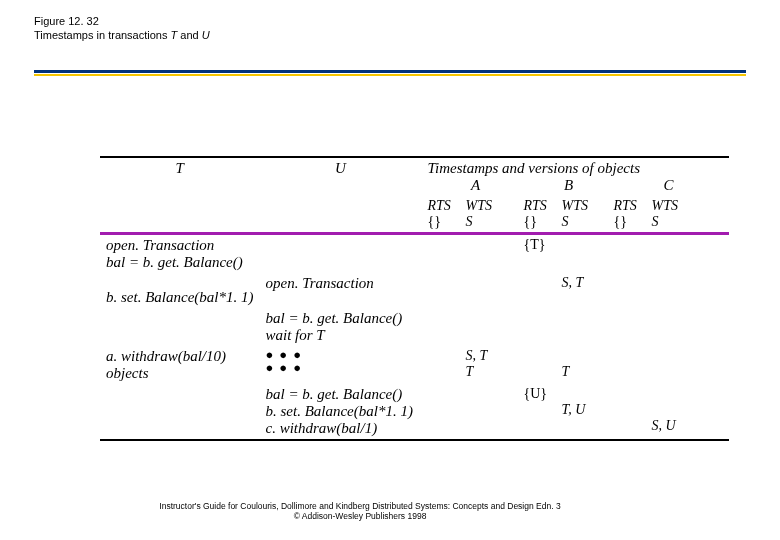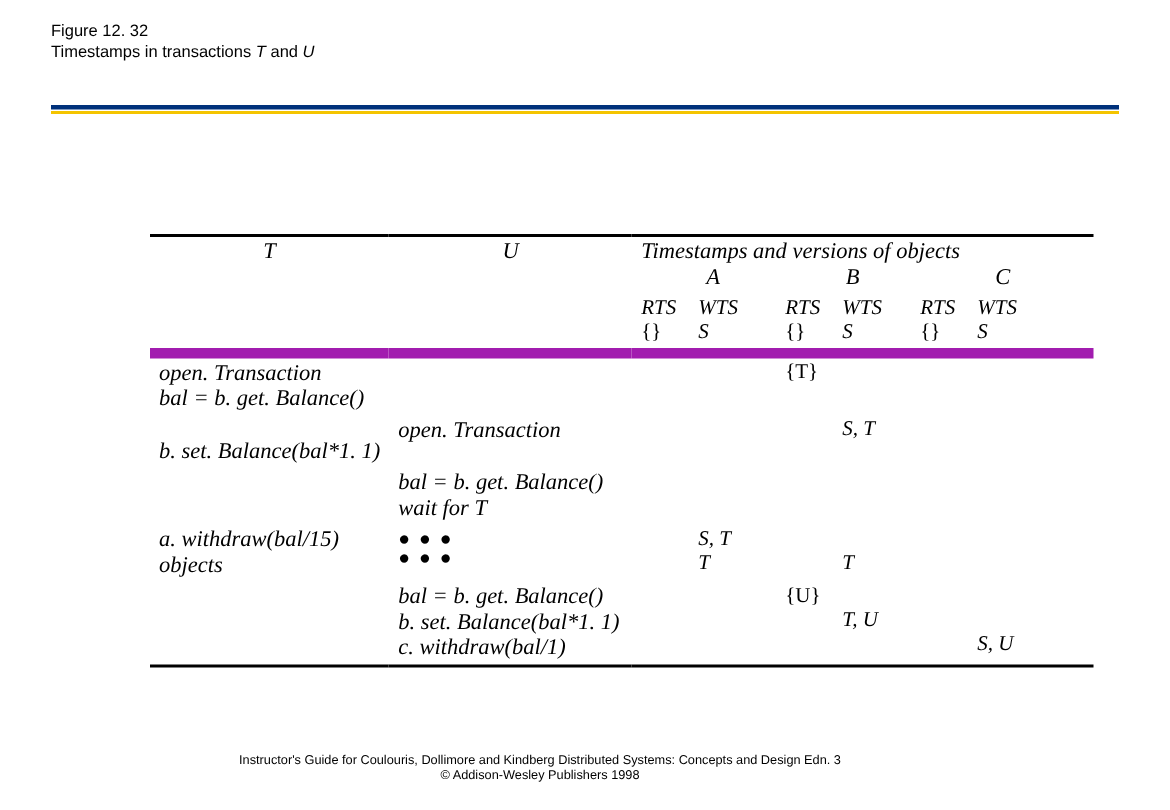--- a/index.html
+++ b/index.html
@@ -49,21 +49,21 @@
   .tbl .roman { font-style: normal; }
   .tbl table {
     border-collapse: collapse;
   }
   .tbl td, .tbl th {
     padding: 0 6px;
     vertical-align: top;
     font-weight: normal;
   }
   .hdr-top td { border-top: 2px solid #000; }
-  .hdr-bot td { border-bottom: 7px solid #a21caf; }
+  .hdr-bot td { border-bottom: 3px solid #a21caf; }
   .foot-bot td { border-bottom: 2px solid #000; }
   .col-T { width: 144px; }
   .col-U { width: 150px; }
   .col-ts { width: 296px; }
   .ts-grid {
     display: grid;
     grid-template-columns: 38px 38px 20px 38px 38px 14px 38px 38px;
     font-size: 14px;
   }
   .ts-grid div { white-space: nowrap; }
@@ -211,21 +211,21 @@
         <td></td>
         <td>
           <div class="nowrap">bal = b. get. Balance()</div>
           <div class="nowrap">wait for T</div>
         </td>
         <td></td>
       </tr>
 
       <tr class="vpad">
         <td>
-          <div class="nowrap">a. withdraw(bal/15)</div>
+          <div class="nowrap">a. withdraw(bal/10)</div>
           <div class="nowrap">objects</div>
         </td>
         <td>
           <div class="dots">●●●</div>
           <div class="dots">●●●</div>
         </td>
         <td>
           <div class="ts-grid">
             <div></div>
                 <div>S, T</div>

